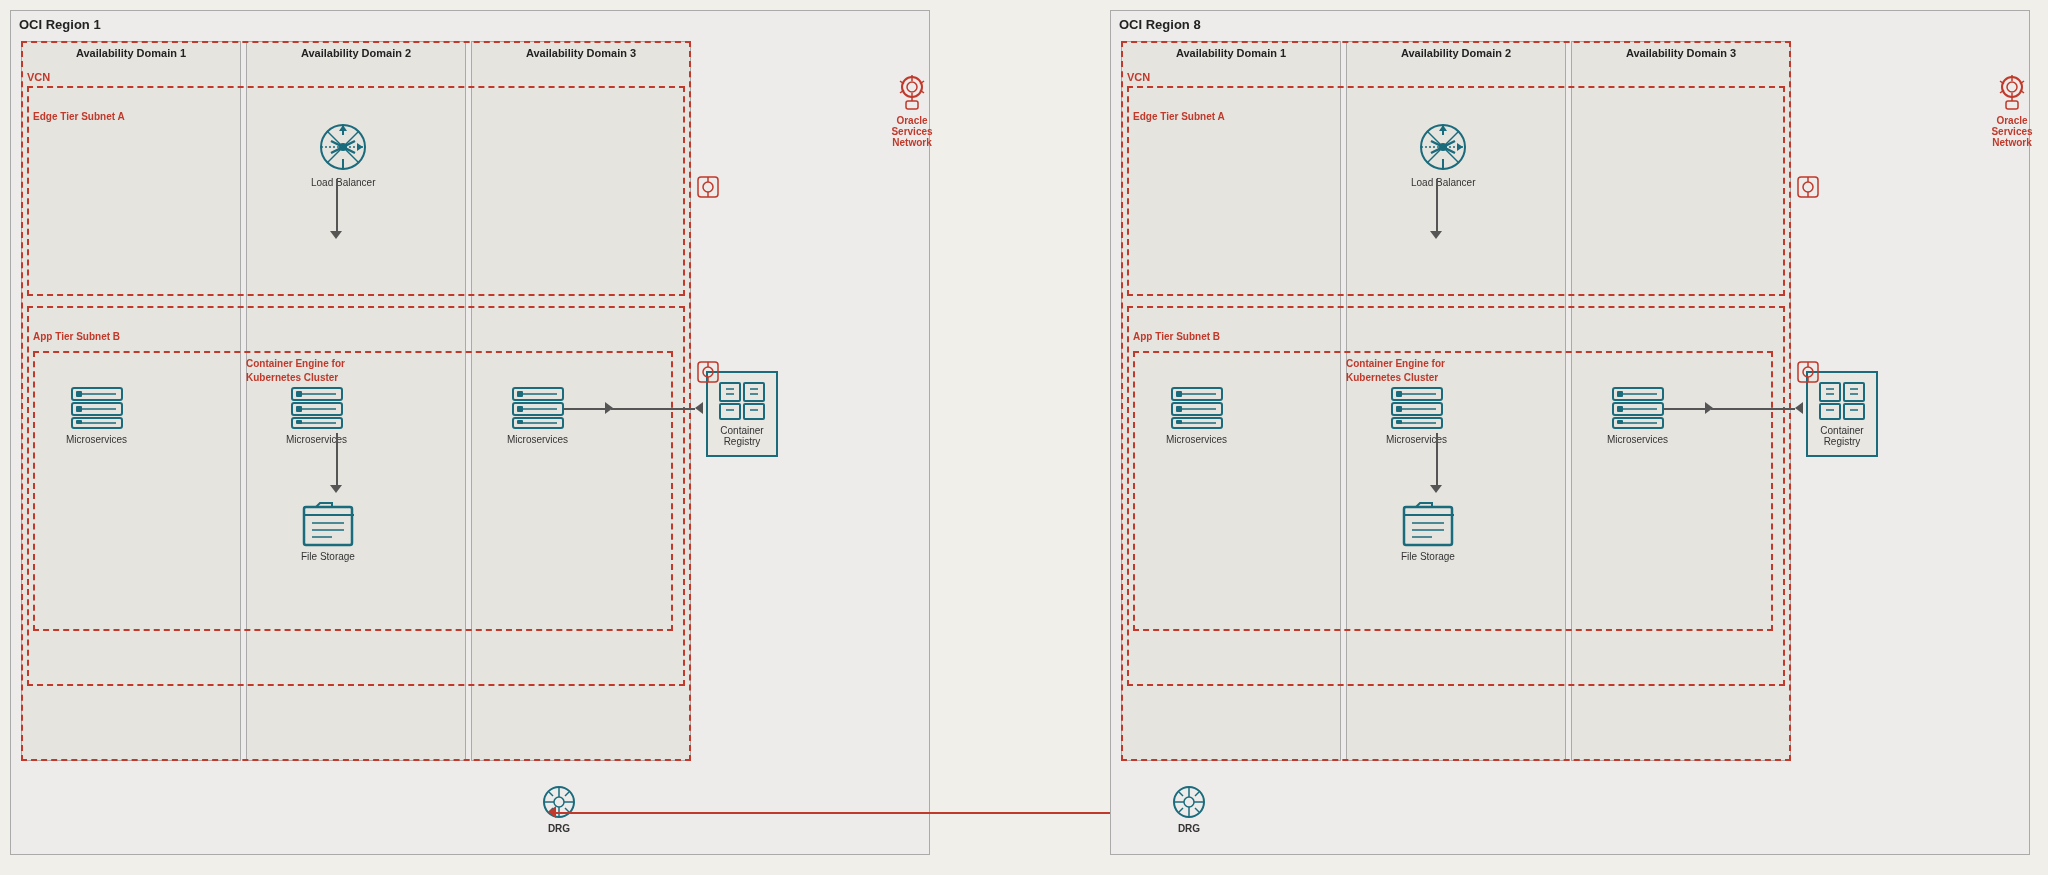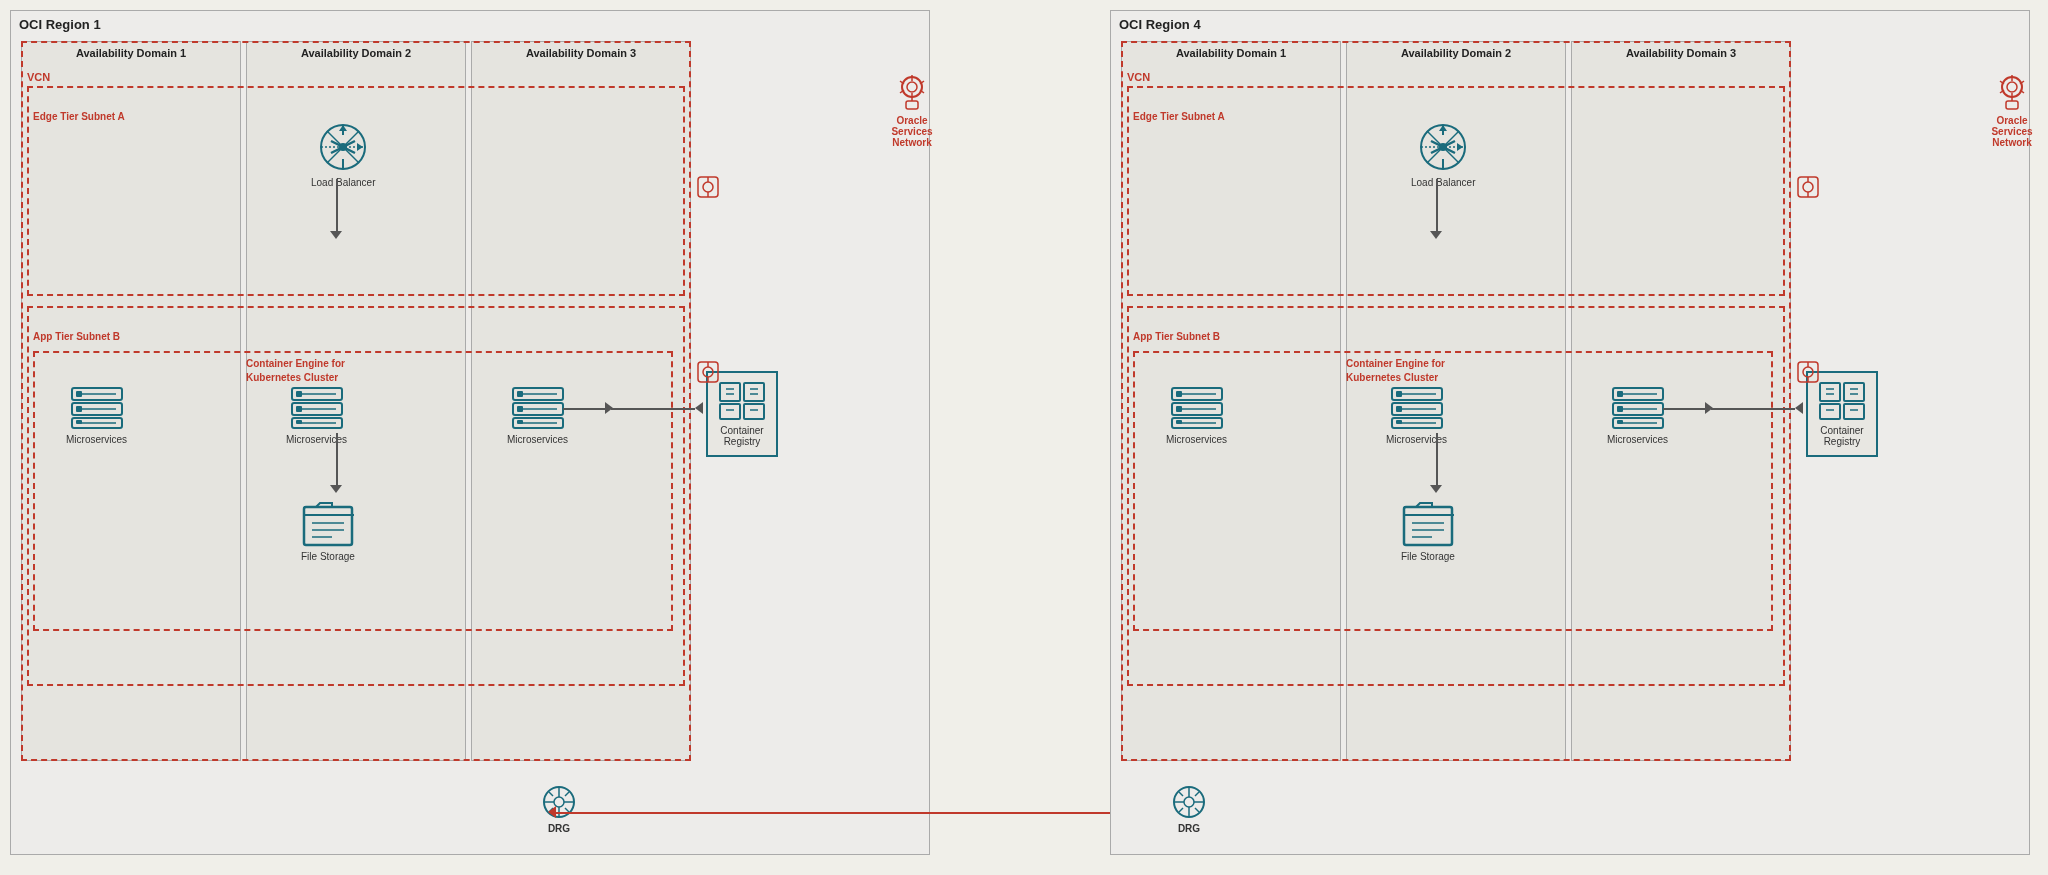--- a/index.html
+++ b/index.html
@@ -213,21 +213,21 @@
       <div style="font-size:10px; font-weight:bold; color:#333;">DRG</div>
     </div>
   </div>
 
   <div style="position:absolute; left:555px; top:812px; width:940px; height:2px; background:#c0392b;"></div>
   <div style="position:absolute; left:1490px; top:806px; border-top:6px solid transparent; border-bottom:6px solid transparent; border-left:8px solid #c0392b;"></div>
   <div style="position:absolute; left:548px; top:806px; border-top:6px solid transparent; border-bottom:6px solid transparent; border-right:8px solid #c0392b;"></div>
 
   <div style="position:absolute; left:1110px; top:10px; width:920px; height:845px; border:1.5px solid #aaa; background:#edecea;">
 
-    <div style="position:absolute; left:8px; top:6px; font-weight:bold; font-size:13px; color:#222;">OCI Region 4</div>
+    <div style="position:absolute; left:8px; top:6px; font-weight:bold; font-size:13px; color:#222;">OCI Region 8</div>
 
     <div style="position:absolute; left:10px; top:30px; width:220px; height:720px; border:1.5px solid #aaa; background:#e5e4df;">
       <div style="text-align:center; font-weight:bold; font-size:11px; padding:5px 0 4px 0; color:#222;">Availability Domain 1</div>
     </div>
 
     <div style="position:absolute; left:235px; top:30px; width:220px; height:720px; border:1.5px solid #aaa; background:#e5e4df;">
       <div style="text-align:center; font-weight:bold; font-size:11px; padding:5px 0 4px 0; color:#222;">Availability Domain 2</div>
     </div>
 
     <div style="position:absolute; left:460px; top:30px; width:220px; height:720px; border:1.5px solid #aaa; background:#e5e4df;">

